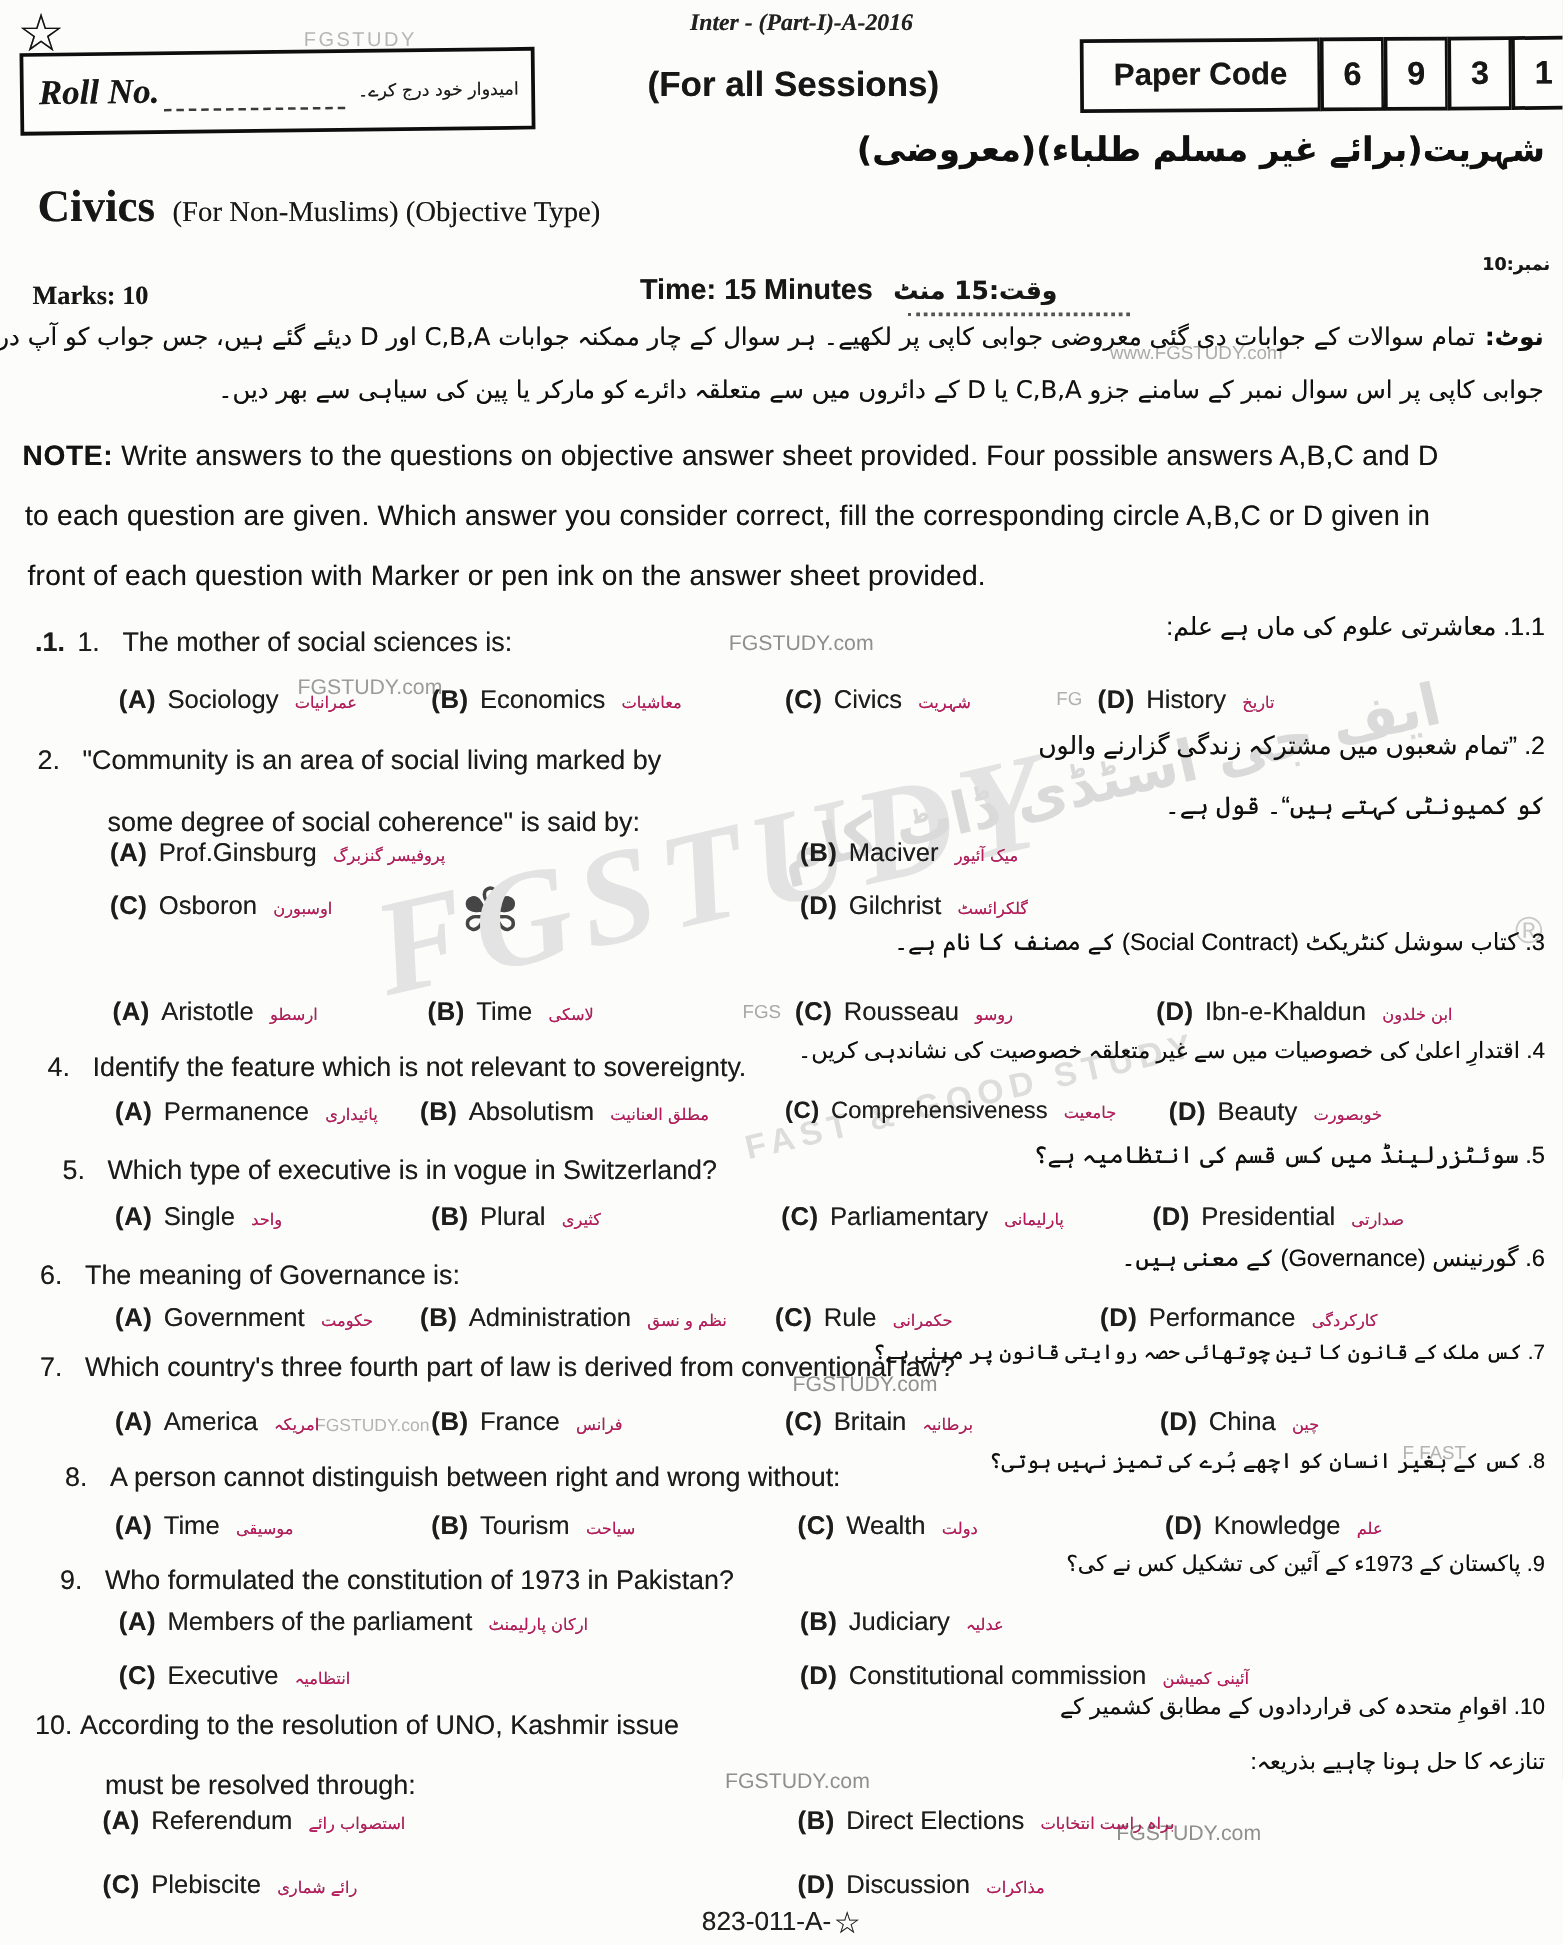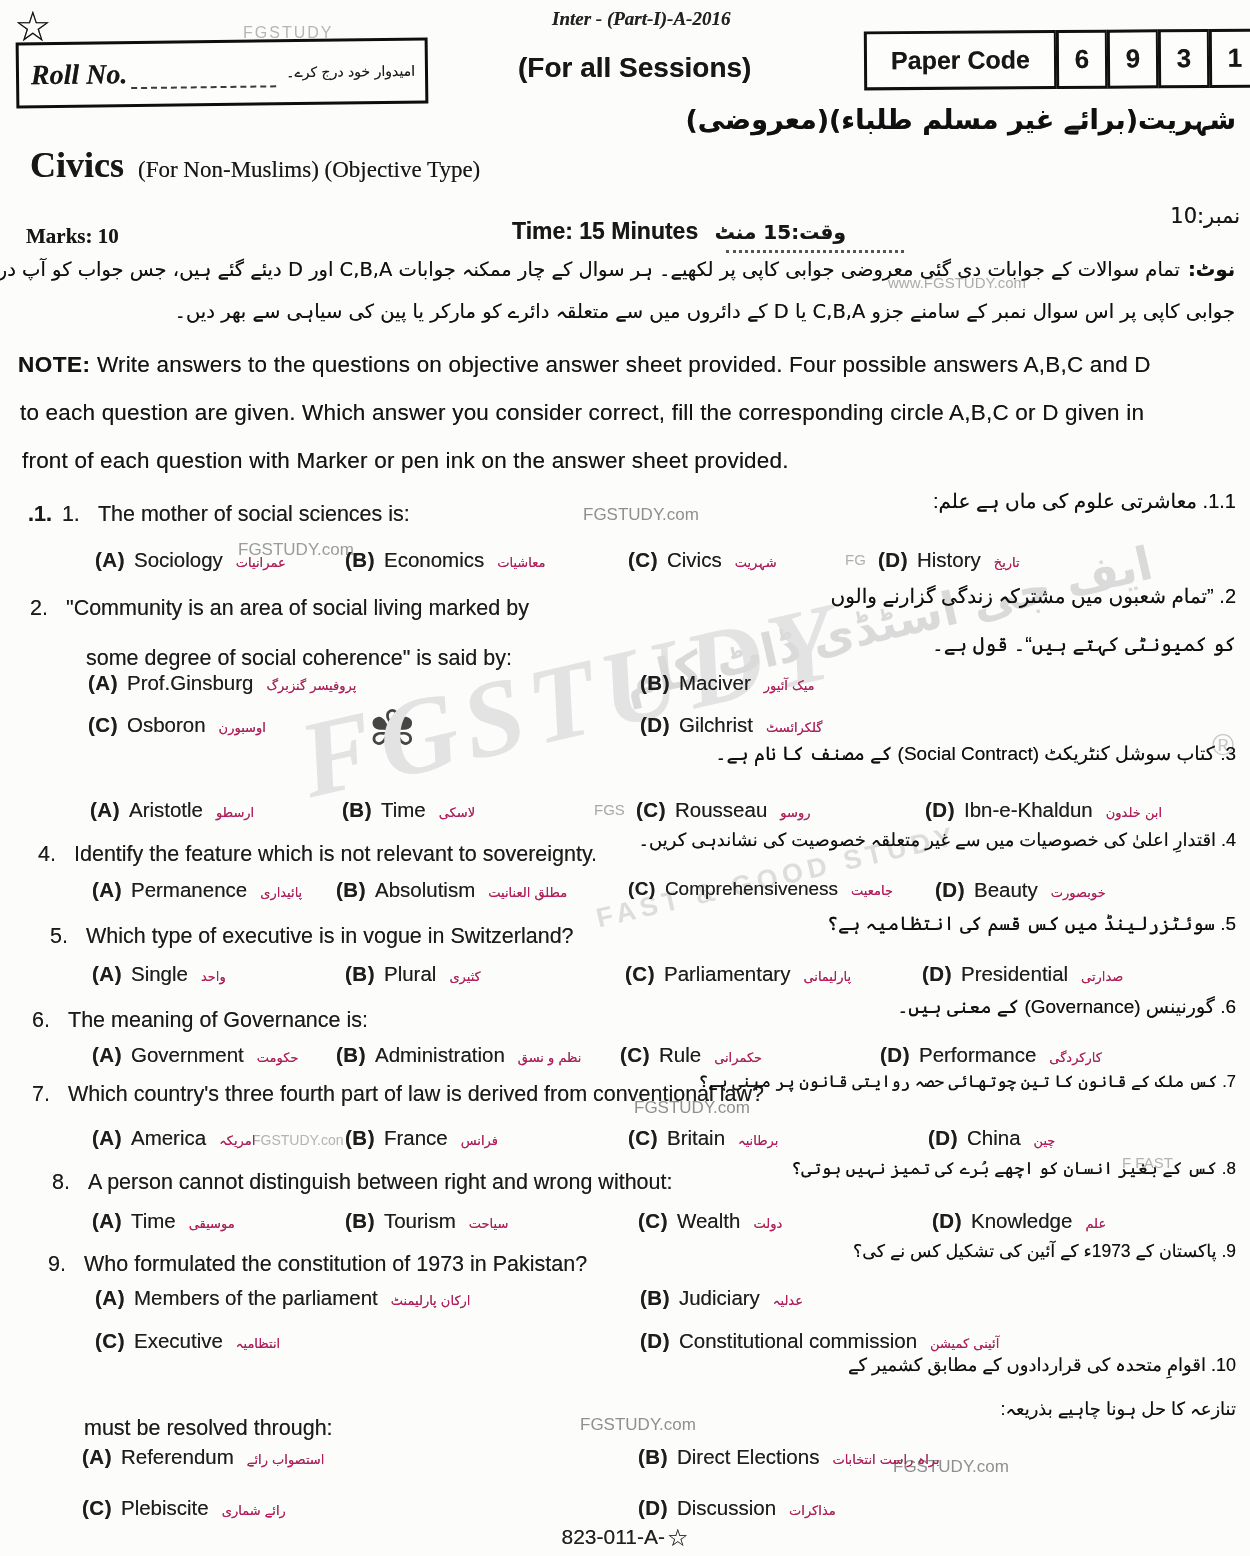--- a/index.html
+++ b/index.html
@@ -33,21 +33,21 @@
   .pcbox { position:absolute; left:864px; top:30px; display:flex; align-items:stretch; transform:rotate(-0.4deg); }
   .pclabel { border:3px solid #101010; font-size:25px; font-weight:700; padding:12px 24px;
              white-space:nowrap; background:#fdfdfc; }
   .pcd { border:3px solid #101010; width:52px; margin-left:-1px; display:flex; align-items:center;
          justify-content:center; font-size:26px; font-weight:700; background:#fdfdfc; }
   .urdutitle { position:absolute; right:14px; top:104px; direction:rtl; white-space:nowrap;
                font-size:27px; font-weight:700; color:#101010; }
   .entitle { position:absolute; left:30px; top:144px; white-space:nowrap; font-family:"Liberation Serif", serif; }
   .t1 { font-size:36px; font-weight:700; }
   .t2 { font-size:23px; margin-left:10px; }
-  .numur { position:absolute; right:10px; top:204px; direction:rtl; font-size:21px; font-weight:400; }
+  .numur { position:absolute; right:10px; top:204px; direction:rtl; font-size:14px; font-weight:700; }
   .marks { position:absolute; left:26px; top:224px; font:700 21px "Liberation Serif", serif; }
   .timeline { position:absolute; left:512px; top:218px; white-space:nowrap; }
   .ten { font-size:23px; font-weight:700; }
   .tur { font-size:20px; font-weight:700; margin-left:12px; }
   .dotline { position:absolute; left:726px; top:250px; width:178px; border-bottom:3px dotted #555; }
   .noteur { position:absolute; right:15px; direction:rtl; white-space:nowrap; font-size:19.5px; color:#101010; }
   .noteur b { margin-left:8px; }
   .noteen { position:absolute; white-space:nowrap; font-size:22.5px; color:#141414; letter-spacing:.2px; }
   .noteen b { letter-spacing:.5px; }
 
@@ -226,20 +226,23 @@
   <div class="q-ur" style="top:1241px; font-size:17.5px;">9. پاکستان کے 1973ء کے آئین کی تشکیل کس نے کی؟</div>
   <div class="optrow" style="top:1286px;">
     <span class="opt" style="left:95px;"><b>(A)</b><span>Members of the parliament</span><span class="ou ur">ارکان پارلیمنٹ</span></span>
     <span class="opt" style="left:640px;"><b>(B)</b><span>Judiciary</span><span class="ou ur">عدلیہ</span></span>
   </div>
   <div class="optrow" style="top:1329px;">
     <span class="opt" style="left:95px;"><b>(C)</b><span>Executive</span><span class="ou ur">انتظامیہ</span></span>
     <span class="opt" style="left:640px;"><b>(D)</b><span>Constitutional commission</span><span class="ou ur">آئینی کمیشن</span></span>
   </div>
 
+  <div class="q-en" style="left:28px; top:1368px;">
+    <span class="qno">10.</span><span>According to the resolution of UNO, Kashmir issue</span>
+  </div>
   <div class="q-en" style="left:84px; top:1416px;">must be resolved through:</div>
   <div class="q-ur" style="top:1354px; font-size:18px;">10. اقوامِ متحدہ کی قراردادوں کے مطابق کشمیر کے</div>
   <div class="q-ur" style="top:1398px; font-size:18px;">تنازعہ کا حل ہونا چاہیے بذریعہ:</div>
   <div class="optrow" style="top:1445px;">
     <span class="opt" style="left:82px;"><b>(A)</b><span>Referendum</span><span class="ou ur">استصواب رائے</span></span>
     <span class="opt" style="left:638px;"><b>(B)</b><span>Direct Elections</span><span class="ou ur">براہ راست انتخابات</span></span>
   </div>
   <div class="optrow" style="top:1496px;">
     <span class="opt" style="left:82px;"><b>(C)</b><span>Plebiscite</span><span class="ou ur">رائے شماری</span></span>
     <span class="opt" style="left:638px;"><b>(D)</b><span>Discussion</span><span class="ou ur">مذاکرات</span></span>

